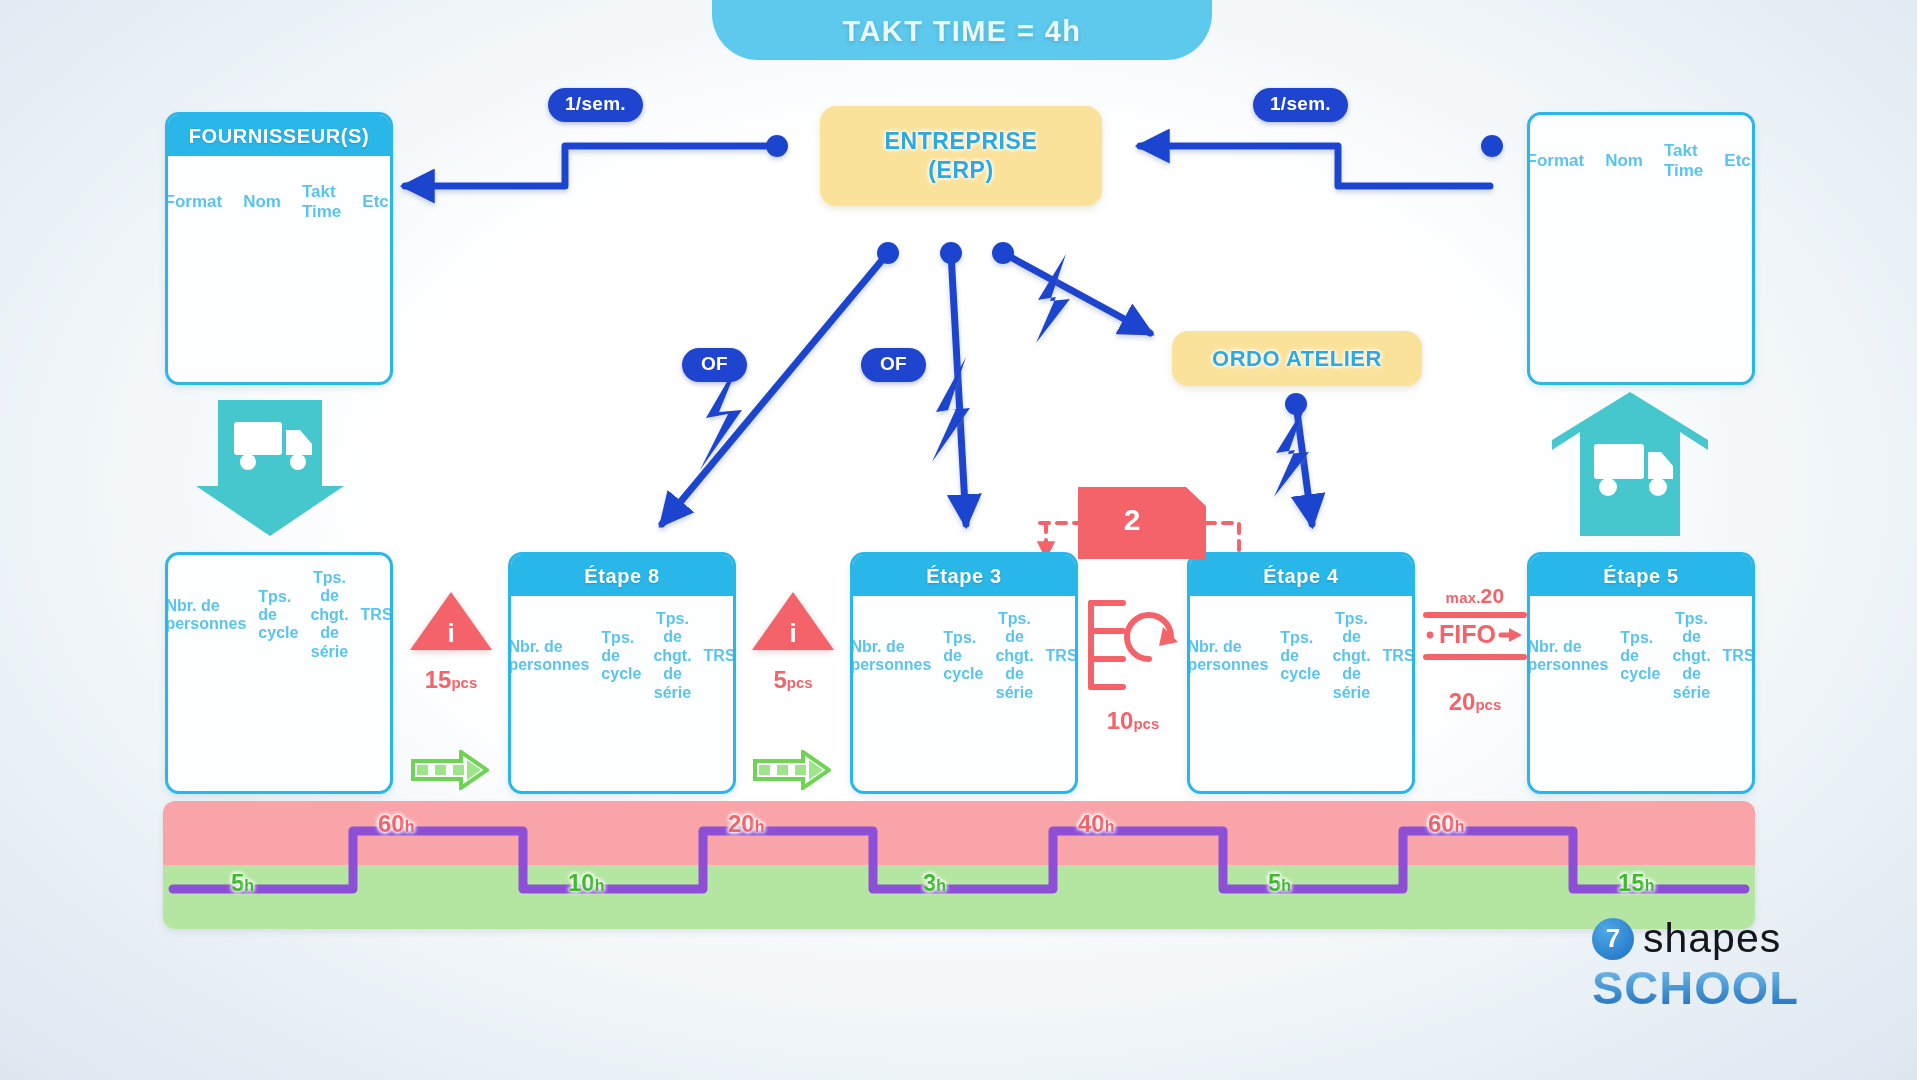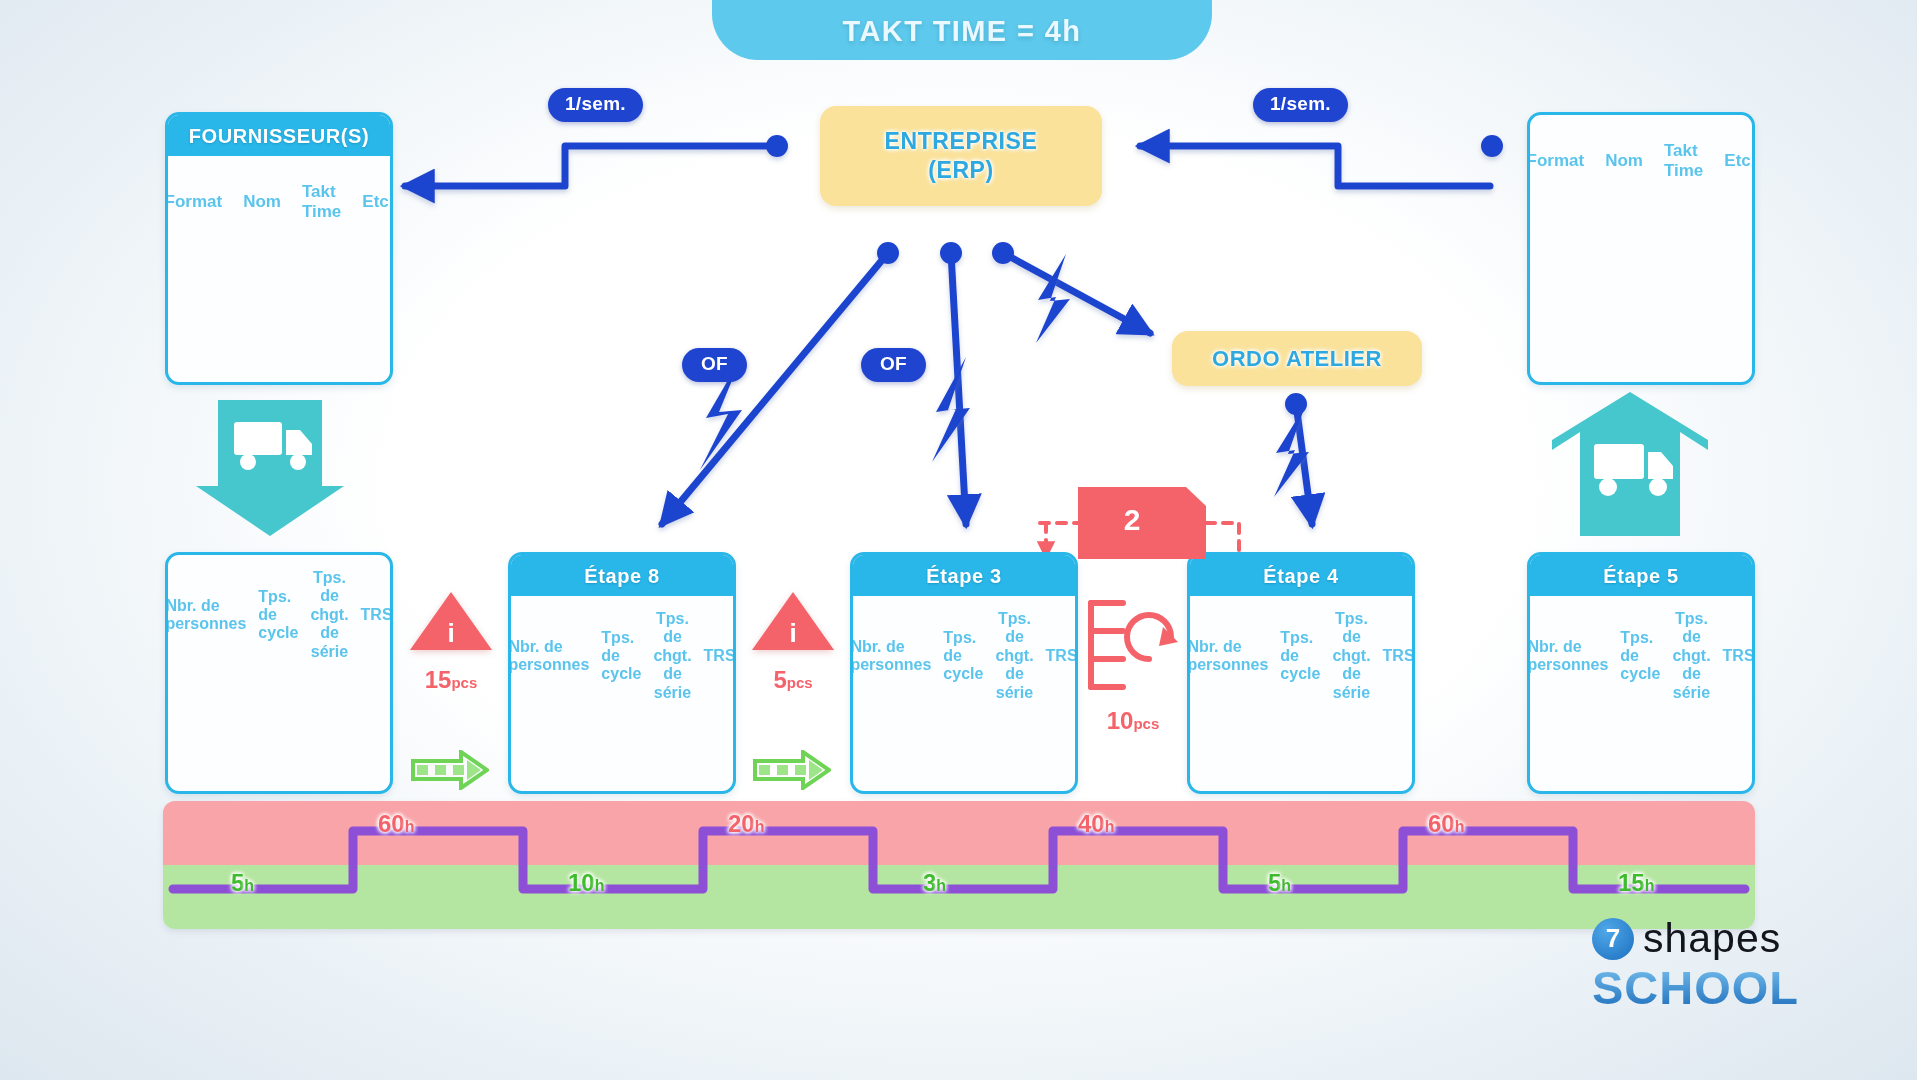--- a/index.html
+++ b/index.html
@@ -437,20 +437,40 @@
         <path d="M6,90 H38"></path>
         <path d="M86,40 A22,22 0 1 0 64,62"></path>
       </g>
       <path d="M78,30 L93,45 L74,49 Z" fill="#f4626a"></path>
     </svg>
     <div style="margin-top:10px;color:#f4626a;font-weight:bold;font-size:24px;">
       <span>10</span><small style="font-size:15px">pcs</small>
     </div>
   </div>
 
+  <div id="fifo">
+    <div class="fifo-max">
+      <span>max.</span><b>20</b>
+    </div>
+    <div class="fifo-bars">
+      <svg width="104" height="52" viewBox="0 0 104 52">
+        <g stroke="#f4626a" stroke-width="6" stroke-linecap="round">
+          <path d="M3,5 H101"></path>
+          <path d="M3,47 H101"></path>
+        </g>
+        <text x="16" y="33" font-family="Liberation Sans, sans-serif" font-size="25" font-weight="bold" fill="#f4626a">FIFO</text>
+        <circle cx="7" cy="25" r="3.4" fill="#f4626a"></circle>
+        <path d="M86,18 L99,25 L86,32 Z" fill="#f4626a"></path>
+        <path d="M78,25 H92" stroke="#f4626a" stroke-width="5" stroke-linecap="round"></path>
+      </svg>
+    </div>
+    <div class="fifo-qty">
+      <span>20</span><small>pcs</small>
+    </div>
+  </div>
 
   <div id="timeline">
     <div class="band-red"></div>
     <div class="band-green"></div>
     <svg viewBox="0 0 1592 116" preserveAspectRatio="none">
       <path d="M10,88 H190 L190,30 H360 L360,88 H540 L540,30 H710 L710,88 H890
                L890,30 H1060 L1060,88 H1240 L1240,30 H1410 L1410,88 H1582" fill="none" stroke="#8c4fd6" stroke-width="9" stroke-linecap="round" stroke-linejoin="round"></path>
     </svg>
 
     <div class="tl-label tl-red" style="left:215px;top:9px;">

